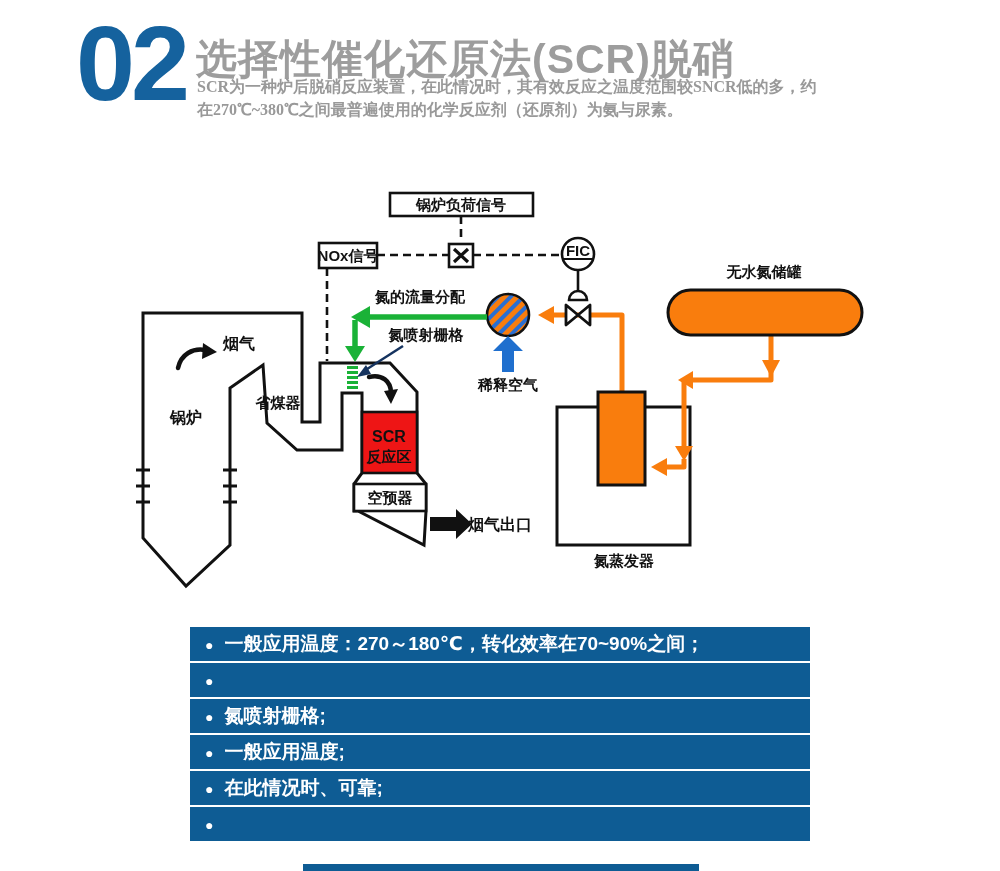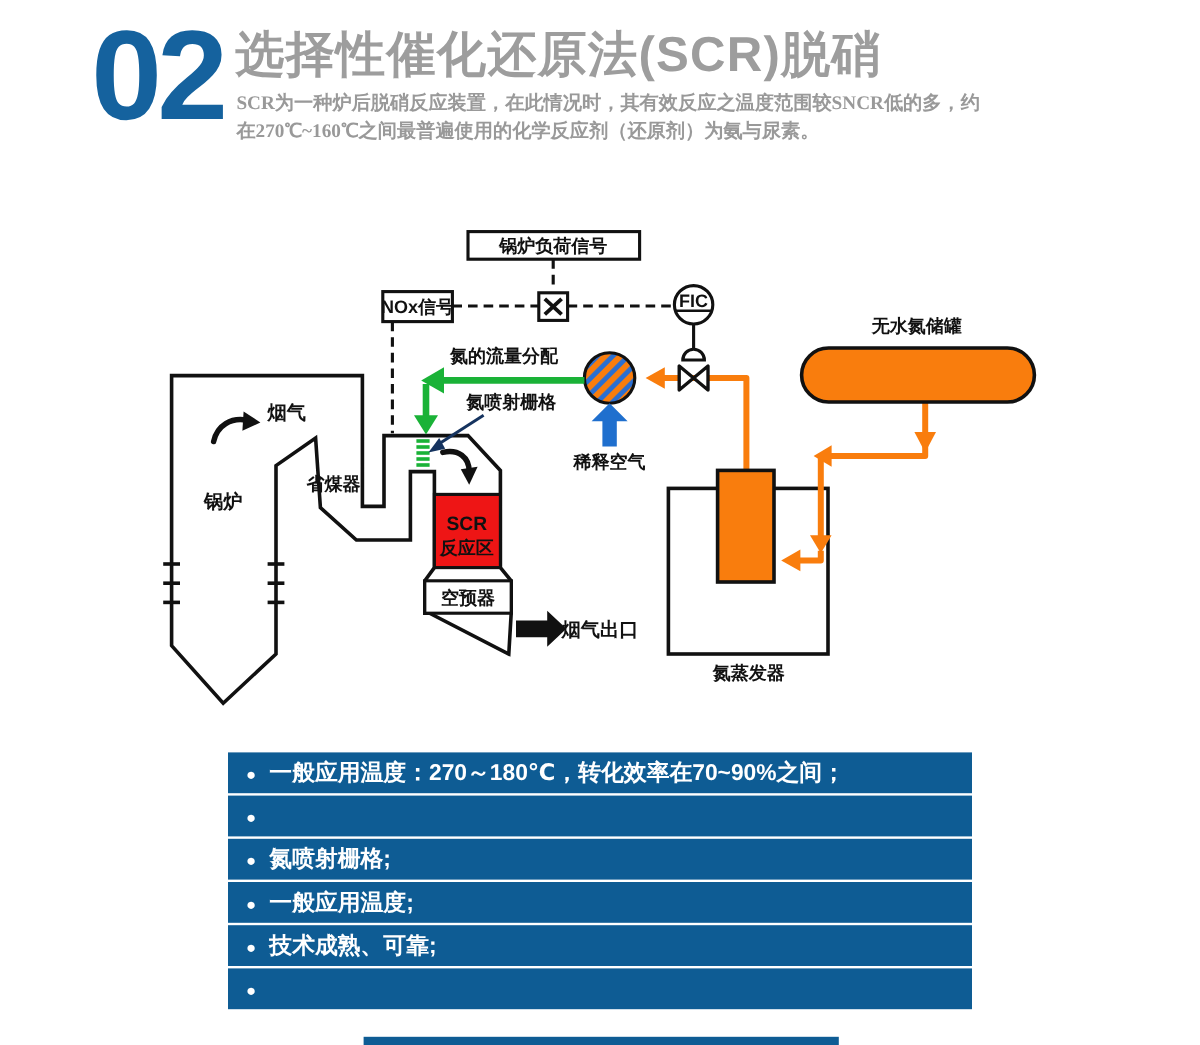--- a/index.html
+++ b/index.html
@@ -1,21 +1,21 @@
 <!DOCTYPE html>
 <html><head>
 <meta charset="utf-8">
 <style>
   html,body{margin:0;padding:0;background:#fff;}
   #page{position:relative;width:1000px;height:871px;background:#fff;overflow:hidden;
         font-family:"Liberation Sans","DejaVu Sans",sans-serif;}
   
   #sec-num{position:absolute;left:76px;top:10px;font-size:106px;font-weight:800;
            letter-spacing:-4px;color:#15629e;line-height:1;}
-  #title{position:absolute;left:196px;top:18px;font-size:41px;font-weight:700;
+  #title{position:absolute;left:196px;top:32px;font-size:41px;font-weight:700;
          letter-spacing:1px;color:#9d9d9d;white-space:nowrap;}
   #subtitle{position:absolute;left:197px;top:76px;width:690px;font-size:16px;
             color:#999;line-height:1.42;font-weight:600;font-family:Liberation Serif, serif;}
   
   #diag{position:absolute;left:0;top:0;}
   .ln{stroke:#111;stroke-width:2.6;fill:none;}
   .ln3{stroke:#111;stroke-width:3;fill:none;}
   .sig{stroke:#111;stroke-width:2.6;fill:none;stroke-dasharray:8 5;}
   .whitebox{fill:#fff;stroke:#111;stroke-width:2.6;}
   .lbl{fill:#111;font-size:15px;font-weight:600;text-anchor:middle;
@@ -36,21 +36,21 @@
 </style>
 </head>
 <body>
 
 <div id="page">
 
   <div id="sec-num">02</div>
   <div id="title">选择性催化还原法(SCR)脱硝</div>
   <div id="subtitle">
     <div>SCR为一种炉后脱硝反应装置，在此情况时，其有效反应之温度范围较SNCR低的多，约</div>
-    <div>在270℃~160℃之间最普遍使用的化学反应剂（还原剂）为氨与尿素。</div>
+    <div>在270℃~380℃之间最普遍使用的化学反应剂（还原剂）为氨与尿素。</div>
   </div>
 
   <svg id="diag" width="1000" height="871" viewBox="0 0 1000 871">
     <defs>
       <pattern id="mixstripes" width="9" height="9" patternUnits="userSpaceOnUse" patternTransform="rotate(-45 508 315)">
         <rect width="9" height="9" fill="#f97d0d"></rect>
         <rect y="5" width="9" height="4" fill="#2a6fd2"></rect>
       </pattern>
     </defs>
 
@@ -167,21 +167,21 @@
     <div class="row">
       <span class="dot">●</span>
       <span>氮喷射栅格;</span>
     </div>
     <div class="row">
       <span class="dot">●</span>
       <span>一般应用温度;</span>
     </div>
     <div class="row">
       <span class="dot">●</span>
-      <span>技术成熟、可靠;</span>
+      <span>在此情况时、可靠;</span>
     </div>
     <div class="row">
       <span class="dot">●</span>
     </div>
   </div>
 
   <div id="bottom-bar"></div>
 </div>
 
 </body></html>

